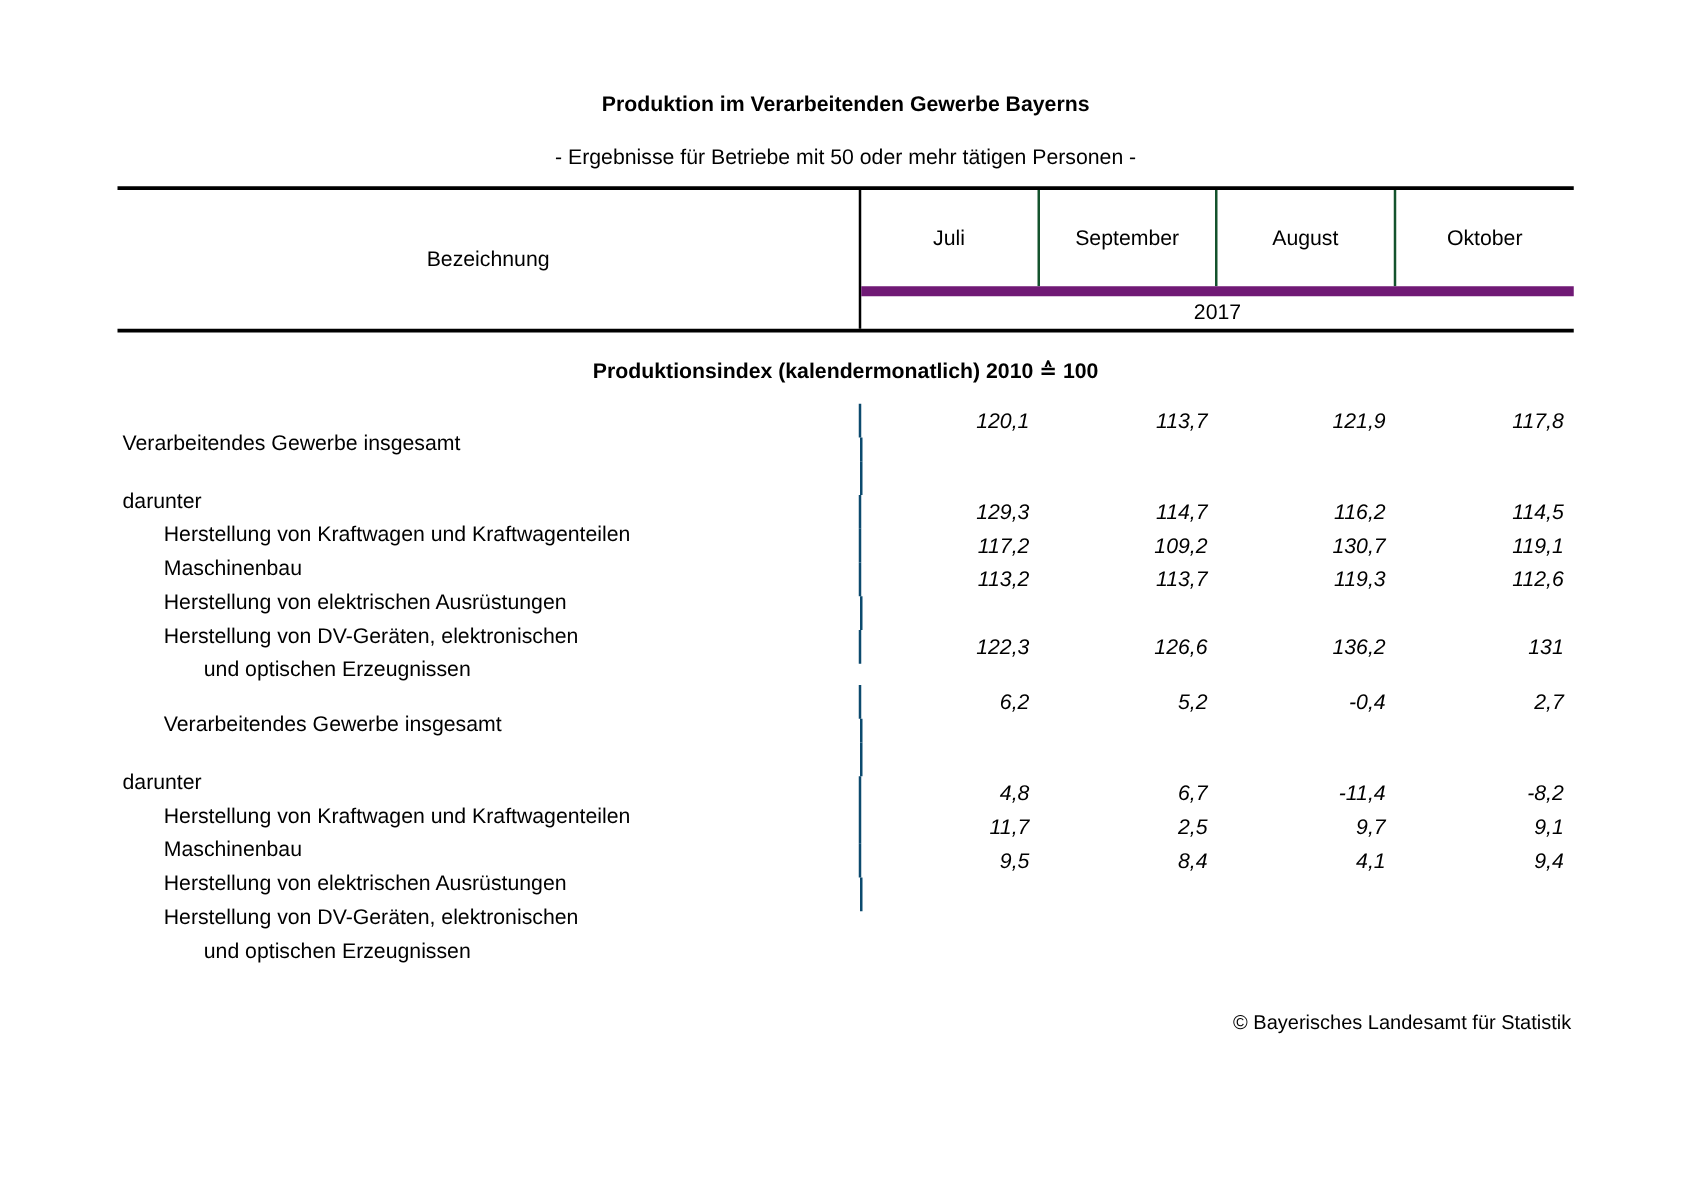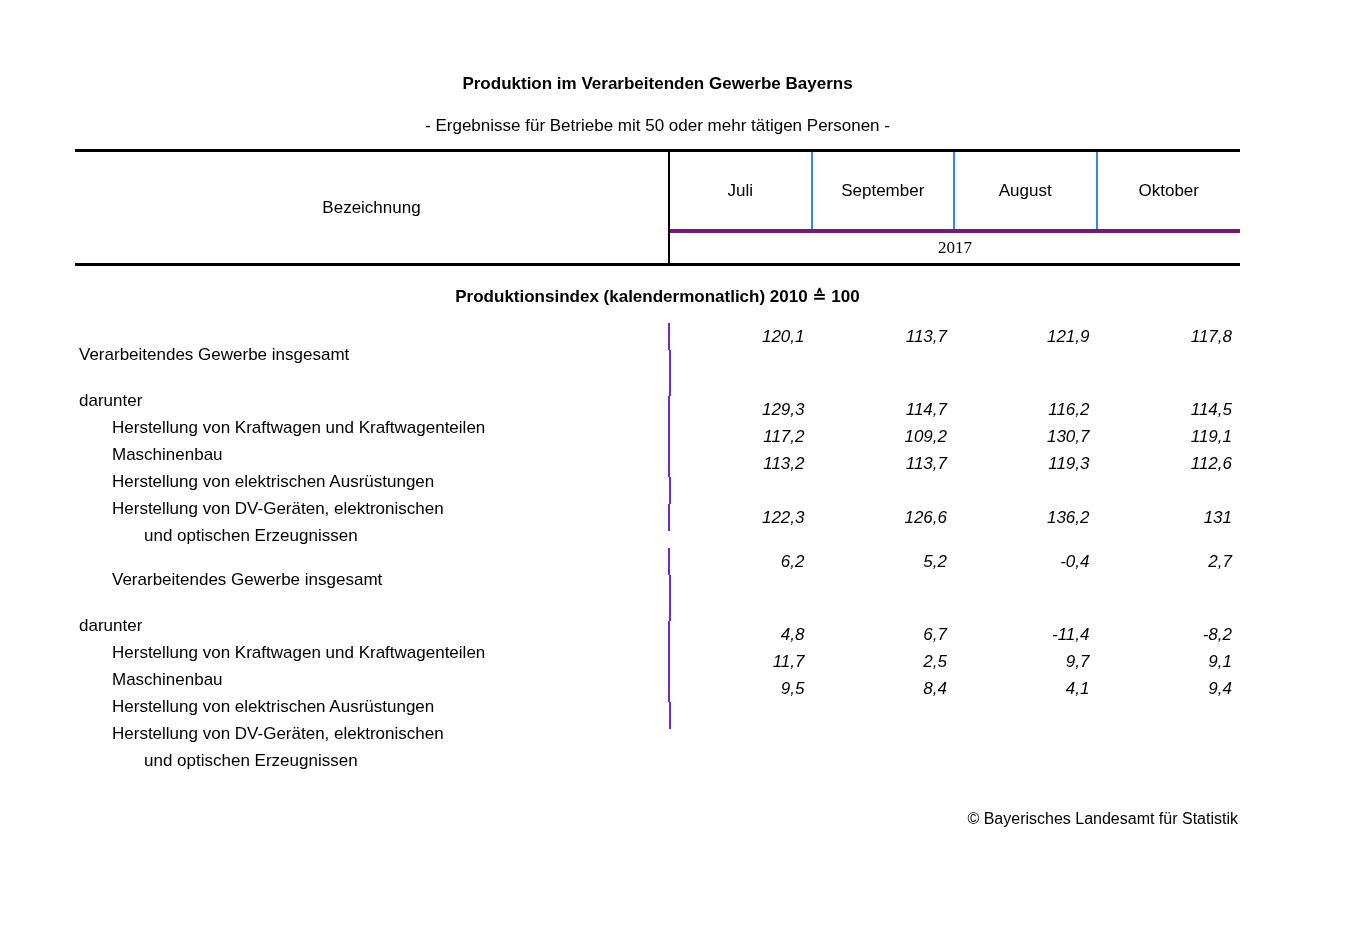--- a/index.html
+++ b/index.html
@@ -12,21 +12,21 @@
     color: #000000;
   }
   .page {
     position: relative;
     width: 1347px;
     height: 952px;
     overflow: hidden;
   }
   .content {
     position: absolute;
-    left: 75px;
+    left: 94px;
     top: 0;
     width: 1165px;
   }
   .title {
     margin-top: 75px;
     text-align: center;
     font-size: 17px;
     font-weight: bold;
     line-height: 18px;
   }
@@ -53,29 +53,28 @@
     align-items: center;
     justify-content: center;
     border-right: 2px solid #000;
   }
   .th-month {
     grid-row: 1;
     display: flex;
     align-items: center;
     justify-content: center;
   }
-  .th-month.sep { border-right: 2px solid #3b82f6; }
+  .th-month.sep { border-right: 2px solid #14532d; }
   .th-year {
     grid-row: 2;
     grid-column: 2 / 6;
-    border-top: 4px solid #701a75;
+    border-top: 8px solid #701a75;
     display: flex;
     align-items: center;
     justify-content: center;
-    font-family: Liberation Serif, serif;
   }
   
   .sec-heading {
     text-align: center;
     font-size: 17px;
     font-weight: bold;
     line-height: 18px;
   }
   .sec-heading.first { margin-top: 22px; text-align: center; }
   .sec-heading.second { margin-top: 30px; }
@@ -93,21 +92,21 @@
     white-space: nowrap;
     margin-top: 36px;
   }
   .lbl.ind1 { padding-left: 37px; }
   .lbl.ind2 { padding-left: 69px; }
   .vals {
     width: 570px;
     height: 100%;
     display: flex;
     align-items: center;
-    border-left: 2px solid #6d28d9;
+    border-left: 2px solid #0c4a6e;
     justify-content: space-between;
   }
   .cell {
     flex: 0 0 142.5px;
     box-sizing: border-box;
     text-align: right;
     padding-right: 8px;
     font-style: italic;
   }
   .footer {

